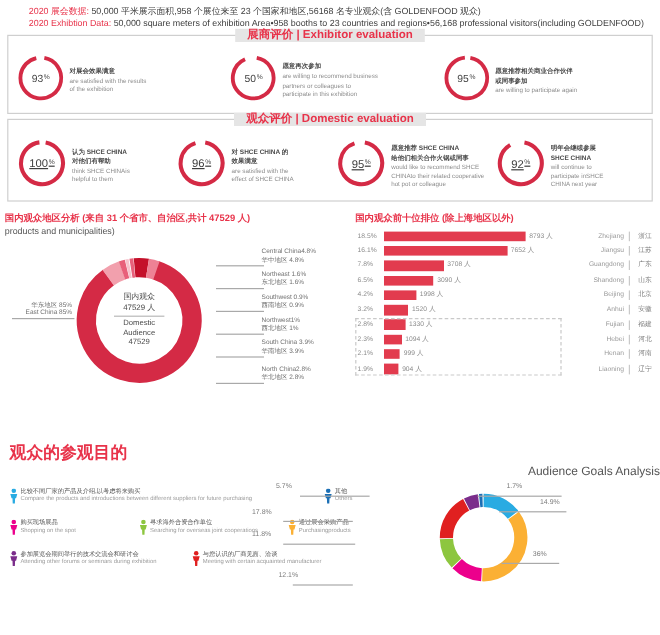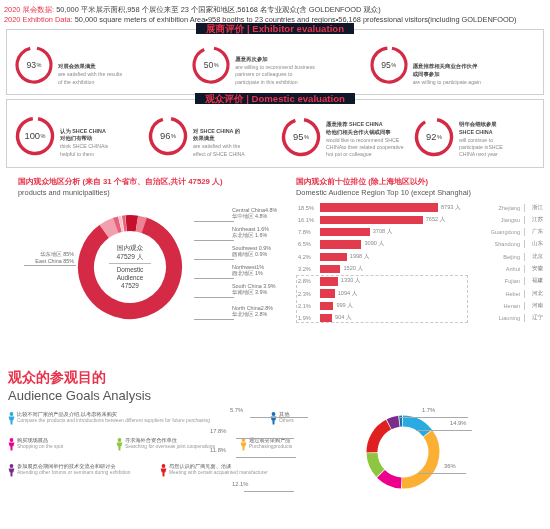--- a/index.html
+++ b/index.html
@@ -8,21 +8,21 @@
     width: 550px;
     height: 529px;
     background: #ffffff;
     font-family: "Liberation Sans", sans-serif;
     color: #3f3f3f;
     overflow: hidden;
     position: relative;
   }
 
   
-  #header { padding: 5px 8px 0 4px; line-height: 1.35; }
+  #header { padding: 5px 8px 0 24px; line-height: 1.35; }
   .hdr-line { font-size: 7.4px; white-space: nowrap; }
   .hdr-line.wrap { white-space: normal; }
   .hdr-red { color: #e8334a; }
   .hdr-dark { color: #3f3f3f; }
 
   
   .section {
     position: relative;
     margin: 4px 6px 0 6px;
     border: 1px solid #cfcfcf;
@@ -30,29 +30,29 @@
   }
   .section-title {
     position: absolute;
     top: -7px;
     left: 0; right: 0;
     text-align: center;
     font-size: 9.6px;
     font-weight: bold;
   }
   .section-title span.inner {
-    background: #0f172a;
+    background: #e5e5e5;
     padding: 0 10px;
     color: #e8334a;
   }
   .section-title .cn { color: #e8334a; }
   .section-title .en { color: #e8334a; }
 
   .gauge-row { display: flex; align-items: flex-start; }
-  .gauge-cell { display: flex; align-items: flex-end; flex: 1; padding-left: 4px; }
+  .gauge-cell { display: flex; align-items: center; flex: 1; padding-left: 4px; }
 
   .ring {
     position: relative;
     width: 42px; height: 42px;
     flex: 0 0 42px;
   }
   .ring svg { display: block; }
   .ring .val {
     position: absolute;
     top: 0; left: 0; width: 100%; height: 100%;
@@ -60,25 +60,25 @@
     font-size: 8.6px; color: #3f3f3f;
   }
   .ring .val .unit { font-size: 5.6px; margin-left: 0.5px; }
 
   .gauge-text { padding-left: 3px; padding-top: 7px; }
   .gauge-text .cn { font-size: 5.4px; font-weight: bold; color: #4a4a4a; line-height: 1.45; }
   .gauge-text .en { font-size: 5.2px; color: #8c8c8c; line-height: 1.42; }
 
   
   .ring.big { width: 44px; height: 44px; flex: 0 0 44px; }
-  .ring.big .val { font-size: 9.4px; }
+  .ring.big .val { font-size: 9.4px; text-decoration: underline; }
 
   
   #middle { display: flex; margin-top: 8px; }
-  #region-panel { width: 292px; padding-left: 18px; }
+  #region-panel { width: 292px; padding-left: 4px; }
   #top10-panel { width: 258px; padding-left: 4px; }
 
   .panel-title-cn {
     font-size: 7.8px; font-weight: bold; color: #e8334a; margin-bottom: 1px;
   }
   .panel-title-en {
     font-size: 7.4px; color: #555; line-height: 1.3;
   }
 
   
@@ -122,21 +122,21 @@
   }
   #dashed-box {
     position: absolute;
     border: 1px dashed #c9c9c9;
     pointer-events: none;
   }
 
   
   #goals { margin-top: 10px; padding-left: 8px; position: relative; }
   #goals-title-cn { font-size: 14px; font-weight: bold; color: #e8334a; font-family: Liberation Mono, monospace; }
-  #goals-title-en { font-size: 13px; color: #555; margin-top: 1px; }
+  #goals-title-en { font-size: 10px; color: #555; margin-top: 1px; text-align: right; }
 
   #goals-body { display: flex; margin-top: 8px; }
   #legend-wrap { width: 290px; position: relative; }
   .legend-item { display: flex; align-items: flex-start; position: absolute; }
   .legend-icon { flex: 0 0 7px; margin-right: 2px; }
   .legend-txt .cn { font-size: 5.2px; color: #555; line-height: 1.3; white-space: nowrap; }
   .legend-txt .en { font-size: 4.9px; color: #9a9a9a; line-height: 1.3; white-space: nowrap; }
 
   #goal-donut-wrap { position: relative; width: 250px; height: 90px; }
   #goal-donut { position: absolute; left: 62px; top: -2px; }
@@ -375,21 +375,20 @@
       </div>
       <div class="lbl left" style="left:214px; top:106px;">
         <span class="l1">North China2.8%</span>
         <span class="l2">华北地区 2.8%</span>
       </div>
     </div>
   </div>
 
   <div id="top10-panel">
     <div class="panel-title-cn">国内观众前十位排位 (除上海地区以外)</div>
-    <div class="panel-title-en">Domestic Audience Region Top 10 (except Shanghai)</div>
 
     <div id="top10-chart">
       <div id="rows-host">
           <div class="bar-row">
             <div class="bar-pct">18.5%</div>
             <div class="bar-area">
               <div class="bar" style="width: 118px;"></div>
               <div class="bar-count">8793 人</div>
             </div>
             <div class="bar-en">Zhejiang</div>

